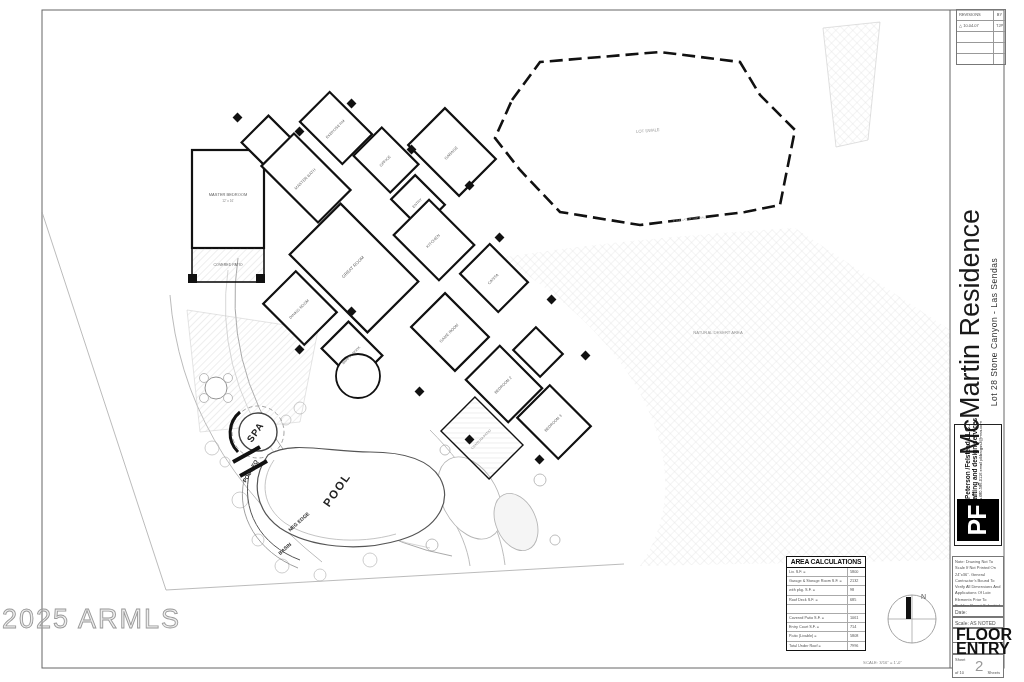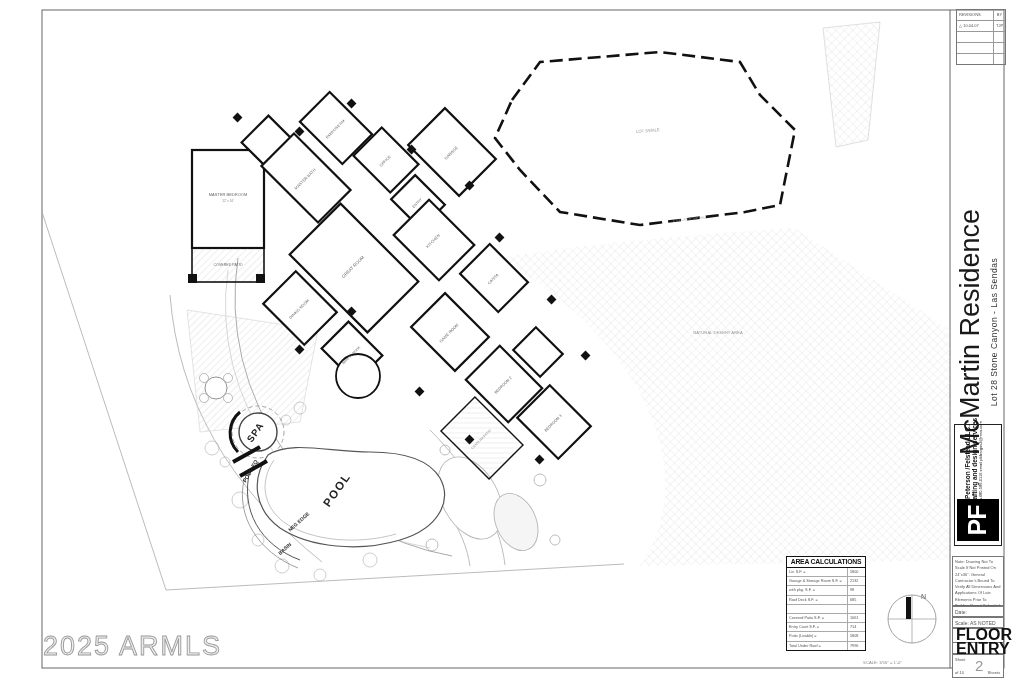--- a/index.html
+++ b/index.html
@@ -41,22 +41,22 @@
   .ac-row:last-child{border-bottom:none;}
   .ac-l{flex:1;padding-left:2px;overflow:hidden;white-space:nowrap;}
   .ac-v{width:15px;border-left:0.5px solid #aaa;text-align:left;padding-left:2px;}
   
   .draw-title{left:698px;top:641px;width:242px;height:18px;border-bottom:1px solid #888;}
   .dt-text{position:absolute;right:32px;bottom:1px;font-size:11px;letter-spacing:4px;color:#777;}
   .dt-circle{position:absolute;right:4px;bottom:-8px;width:16px;height:16px;border:1px solid #777;border-radius:50%;
     font-size:7px;color:#777;text-align:center;line-height:16px;background:#fff;}
   .dt-scale{left:830px;top:660px;width:105px;text-align:center;font-size:4.2px;color:#888;}
   
-  .watermark{left:2px;top:631px;font-size:27px;letter-spacing:2px;color:rgba(190,190,190,0.28);
-    -webkit-text-stroke:0.9px #9a9a9a;white-space:nowrap;margin-left:41px;}
+  .watermark{left:2px;top:604px;font-size:27px;letter-spacing:2px;color:rgba(190,190,190,0.28);
+    -webkit-text-stroke:0.9px #9a9a9a;white-space:nowrap;}
 </style>
 </head>
 <body>
 
 <div class="sheet">
 
   <svg id="plan-svg" width="1024" height="682" viewBox="0 0 1024 682">
     <defs>
       <pattern id="ph" width="5" height="5" patternUnits="userSpaceOnUse" patternTransform="rotate(45)">
         <line x1="0" y1="0" x2="0" y2="5" stroke="#cfcfcf" stroke-width="0.7"></line>

